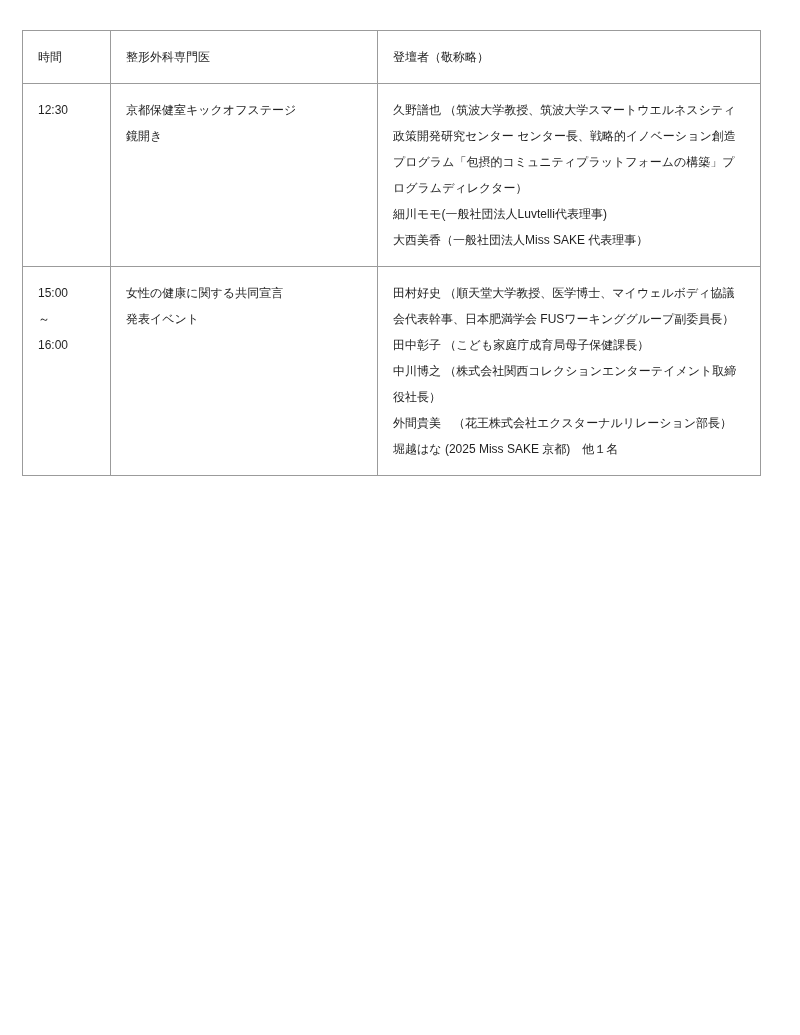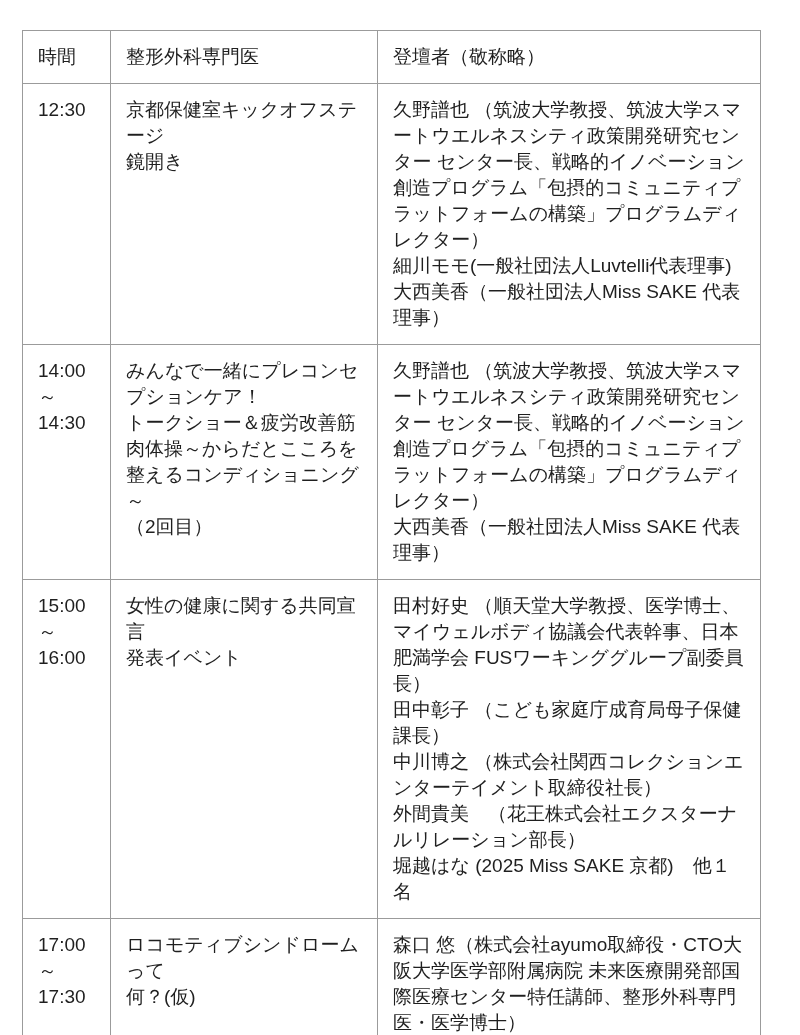--- a/index.html
+++ b/index.html
@@ -28,21 +28,21 @@
   }
   table.schedule col.c-time    { width: 88px;  }
   table.schedule col.c-theme   { width: 267px; }
   table.schedule col.c-speaker { width: 383px; }
   table.schedule th,
   table.schedule td {
     border: 1px solid #9b9b9b;
     vertical-align: top;
     text-align: left;
     font-weight: normal;
-    font-size: 19px;
+    font-size: 12px;
     line-height: 26px;
     padding: 13px 15px;
     white-space: pre-wrap;
     overflow-wrap: break-word;
     word-break: normal;
     color: #1f1f1f;
   }
   table.schedule thead th {
     padding-top: 13px;
     padding-bottom: 13px;
@@ -68,44 +68,26 @@
     <tbody>
       <tr>
         <td>12:30</td>
         <td>京都保健室キックオフステージ
 鏡開き</td>
         <td>久野譜也 （筑波大学教授、筑波大学スマートウエルネスシティ政策開発研究センター センター長、戦略的イノベーション創造プログラム「包摂的コミュニティプラットフォームの構築」プログラムディレクター）
 細川モモ(一般社団法人Luvtelli代表理事)
 大西美香（一般社団法人Miss SAKE 代表理事）</td>
       </tr>
       <tr>
-        <td>14:00
-～
-14:30</td>
-        <td>みんなで一緒にプレコンセプションケア！
-トークショー＆疲労改善筋肉体操～からだとこころを整えるコンディショニング～
-（2回目）</td>
-        <td>久野譜也 （筑波大学教授、筑波大学スマートウエルネスシティ政策開発研究センター センター長、戦略的イノベーション創造プログラム「包摂的コミュニティプラットフォームの構築」プログラムディレクター）
-大西美香（一般社団法人Miss SAKE 代表理事）</td>
-      </tr>
-      <tr>
         <td>15:00
 ～
 16:00</td>
         <td>女性の健康に関する共同宣言
 発表イベント</td>
         <td>田村好史 （順天堂大学教授、医学博士、マイウェルボディ協議会代表幹事、日本肥満学会 FUSワーキンググループ副委員長）
 田中彰子 （こども家庭庁成育局母子保健課長）
 中川博之 （株式会社関西コレクションエンターテイメント取締役社長）
 外間貴美　（花王株式会社エクスターナルリレーション部長）
 堀越はな (2025 Miss SAKE 京都)　他１名</td>
       </tr>
-      <tr>
-        <td>17:00
-～
-17:30</td>
-        <td>ロコモティブシンドロームって
-何？(仮)</td>
-        <td>森口 悠（株式会社ayumo取締役・CTO大阪大学医学部附属病院 未来医療開発部国際医療センター特任講師、整形外科専門医・医学博士）</td>
-      </tr>
     </tbody>
   </table>
 </div>
 
 </body></html>

